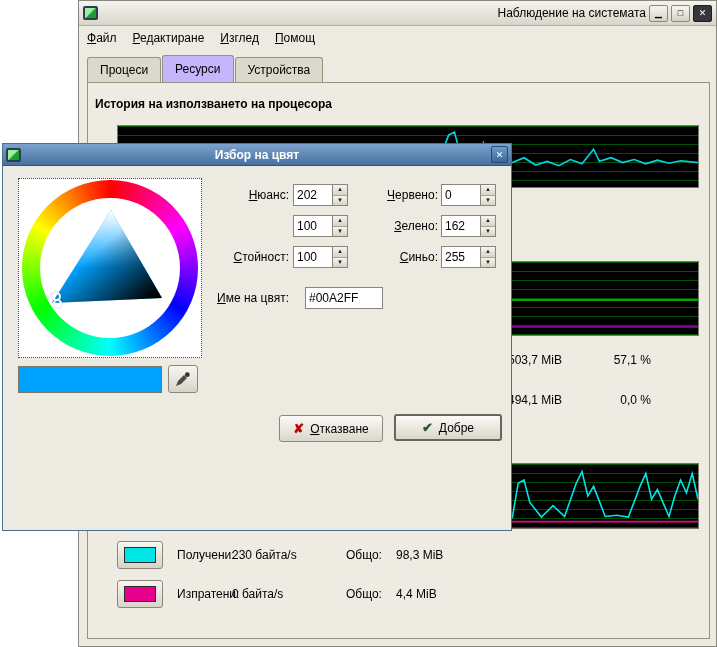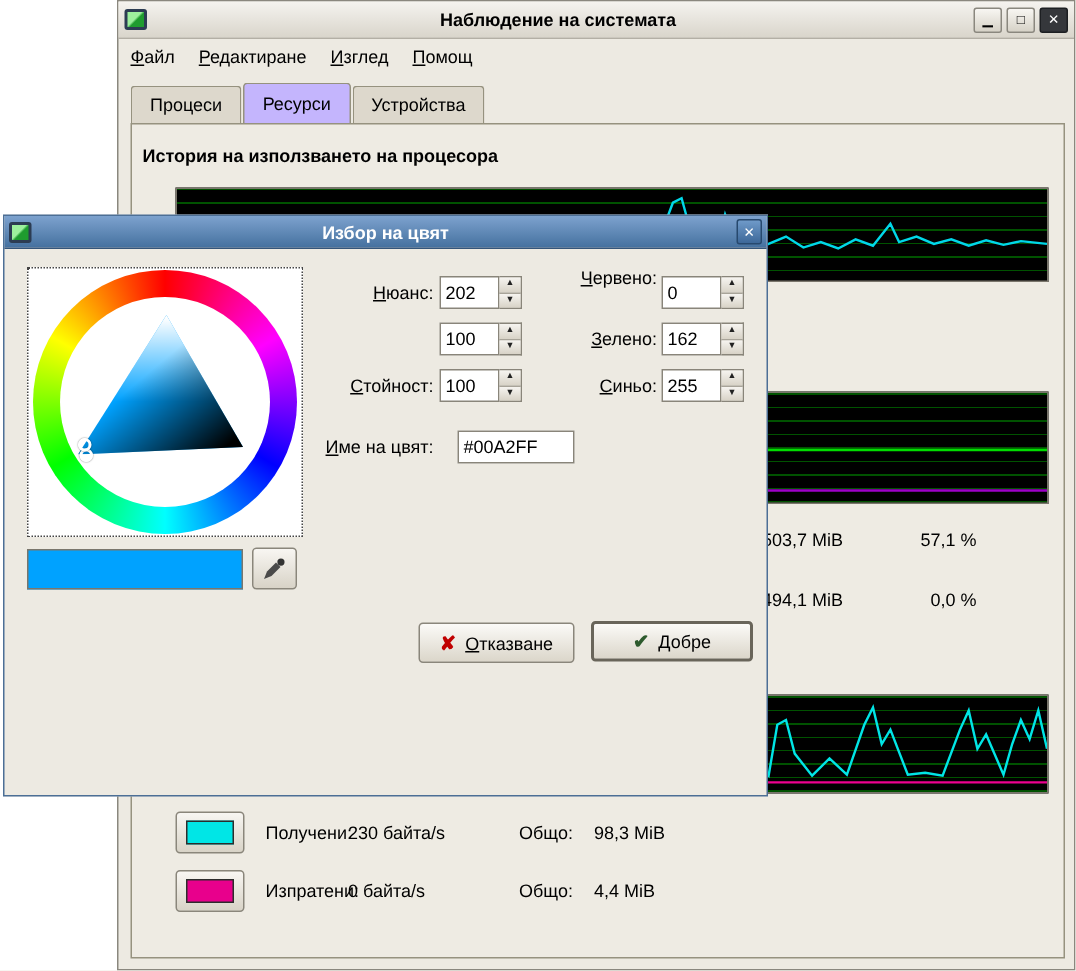--- a/index.html
+++ b/index.html
@@ -18,21 +18,21 @@
   .win { position: absolute; background: #EDEAE2; border: 1px solid #8a877e; }
   #main-window { left: 78px; top: 0; width: 639px; height: 647px; }
   #color-dialog { left: 2px; top: 143px; width: 510px; height: 388px; z-index: 10; border-color: #4c6f96; }
 
   
   .titlebar-main {
     height: 25px; display: flex; align-items: center; padding: 0 4px;
     background: linear-gradient(#F5F3EF, #D9D5CB);
     border-bottom: 1px solid #b3afa5;
   }
-  .titlebar-main .title { flex: 1; text-align: center; font-weight: bold; }
+  .titlebar-main .title { flex: 1; text-align: right; font-weight: normal; }
   .winbtn {
     width: 19px; height: 17px; margin-left: 3px; border: 1px solid #8a877e; border-radius: 2px;
     background: linear-gradient(#f8f6f2, #d6d2c7);
     display: flex; align-items: center; justify-content: center;
     font-size: 9px; line-height: 1; cursor: default;
   }
   .winbtn.close-btn { background: #35373b; color: #fff; border-color: #1d1f22; }
 
   .menubar { height: 24px; display: flex; align-items: center; padding-left: 0; }
   .menu-item { padding: 3px 8px; cursor: default; }
@@ -258,21 +258,21 @@
       <span>▼</span>
     </div>
 
   <div class="flabel" style="left:150px; top:106px; width:136px;"><u>С</u>тойност:</div>
   <input class="txt" style="left: 290px; top: 102px; width: 40px;" value="100">
   <div class="spin-btns" style="left:330px; top:102px;">
       <span>▲</span>
       <span>▼</span>
     </div>
 
-  <div class="flabel" style="left:330px; top:34px; width:105px;"><u>Ч</u>ервено:</div>
+  <div class="flabel" style="left:330px; top:44px; width:105px;"><u>Ч</u>ервено:</div>
   <input class="txt" style="left: 438px; top: 40px; width: 40px;" value="0">
   <div class="spin-btns" style="left:478px; top:40px;">
       <span>▲</span>
       <span>▼</span>
     </div>
 
   <div class="flabel" style="left:330px; top:75px; width:105px;"><u>З</u>елено:</div>
   <input class="txt" style="left: 438px; top: 71px; width: 40px;" value="162">
   <div class="spin-btns" style="left:478px; top:71px;">
       <span>▲</span>

